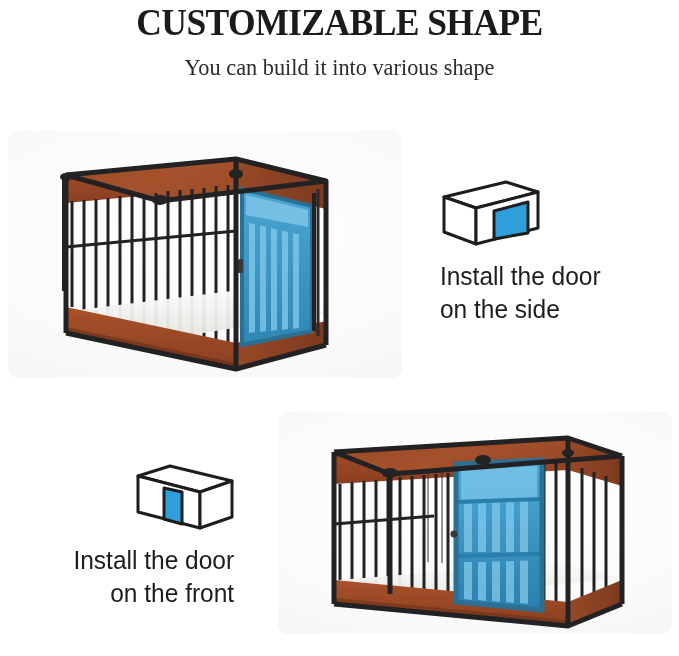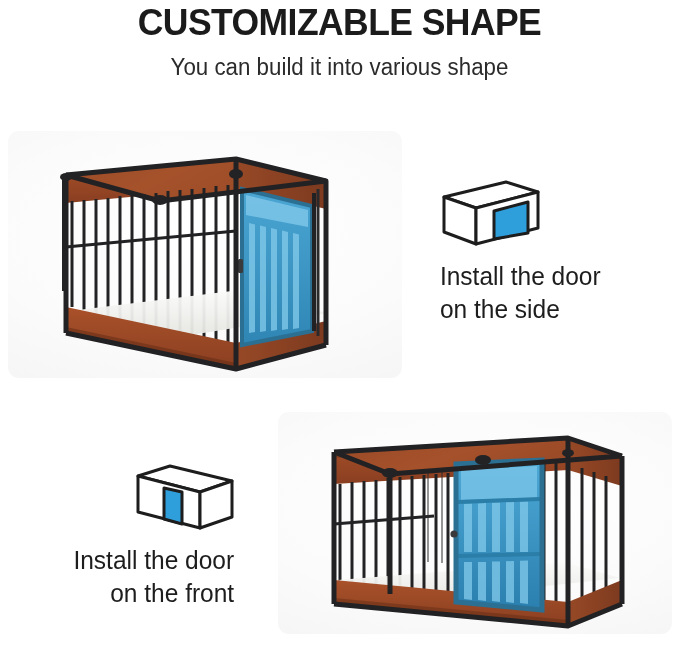--- a/index.html
+++ b/index.html
@@ -15,20 +15,21 @@
     position: relative;
   }
 
   
   .header {
     position: absolute;
     left: 0;
     top: 0;
     width: 679px;
     text-align: center;
+    font-family: Liberation Serif, serif;
   }
   .title {
     font-size: 37px;
     font-weight: bold;
     letter-spacing: -0.6px;
     color: #1b1b1b;
     line-height: 1.0;
     margin-top: 4px;
     transform: scaleX(0.96);
   }

